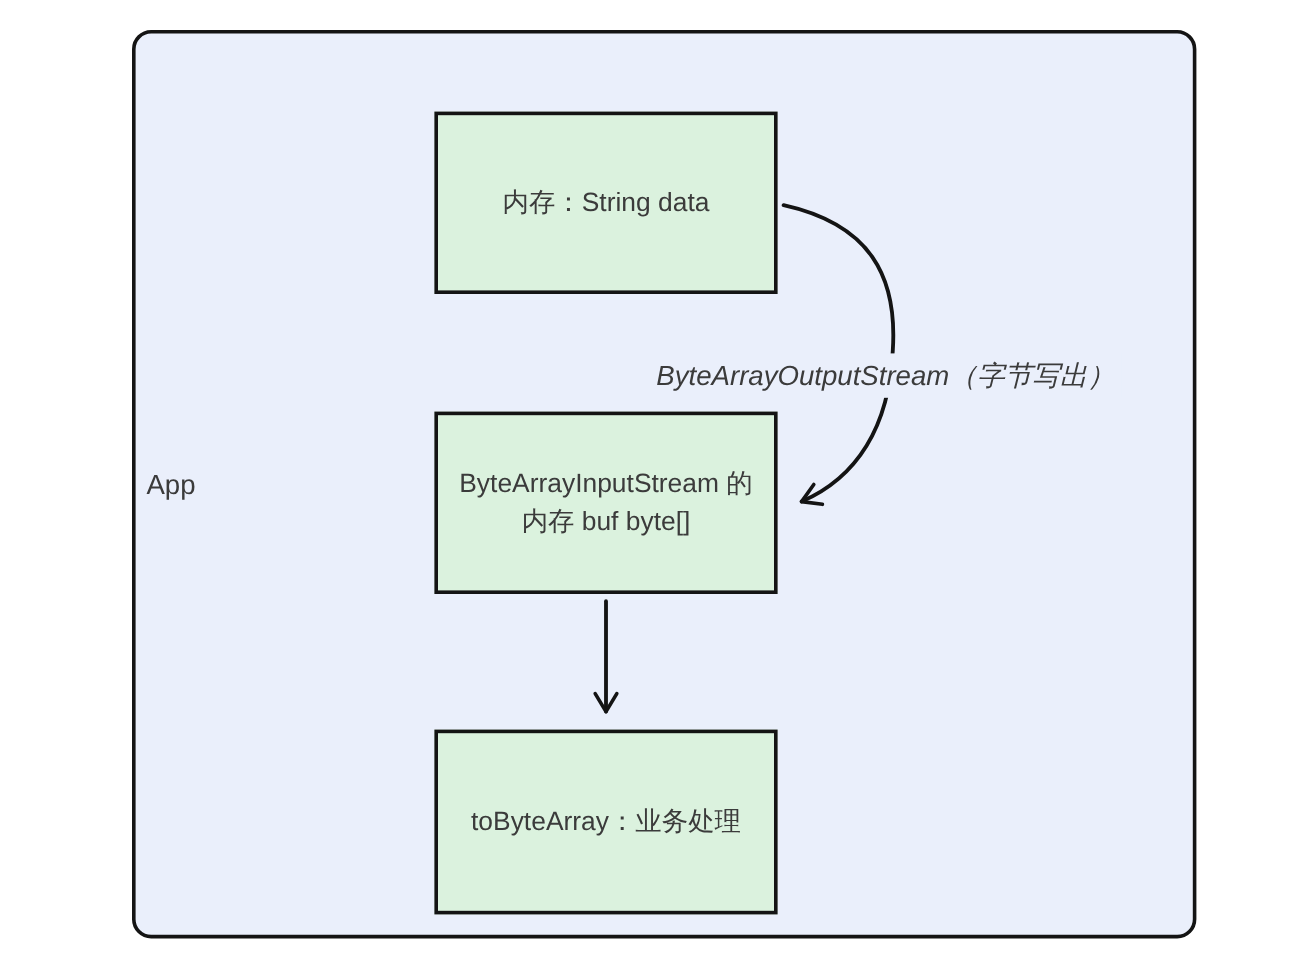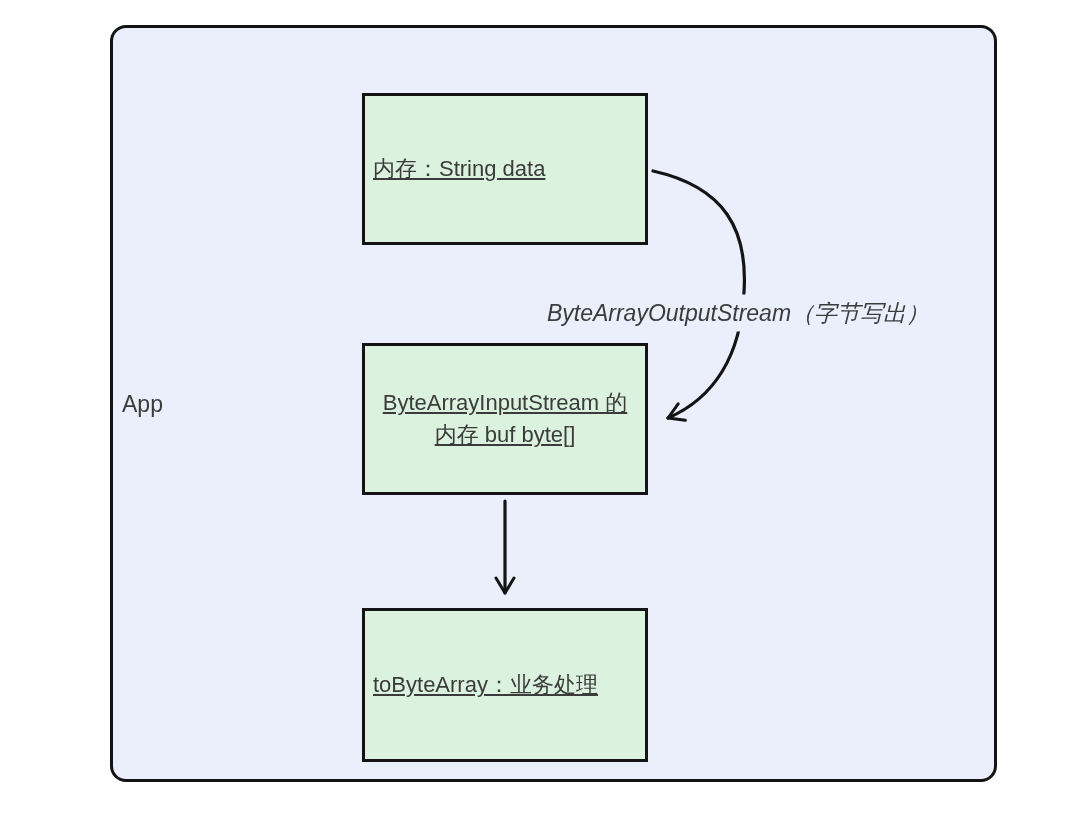--- a/index.html
+++ b/index.html
@@ -36,27 +36,27 @@
     text-align: center;
   }
   .node {
     position: absolute;
     width: 286px;
     background: #dbf2de;
     border: 3px solid #141414;
     box-sizing: border-box;
     display: flex;
     align-items: center;
+    justify-content: center;
     text-align: center;
     font-size: 22px;
     line-height: 1.45;
     color: #3b3b3b;
     padding: 4px 8px;
     z-index: 1;
-    text-decoration: underline;
   }
   #node-memory  { left: 362px; top: 93px;  height: 152px; }
   #node-buffer  { left: 362px; top: 343px; height: 152px; }
   #node-process { left: 362px; top: 608px; height: 154px; }
   #arrow-layer {
     position: absolute;
     left: 0;
     top: 0;
     width: 1080px;
     height: 816px;

